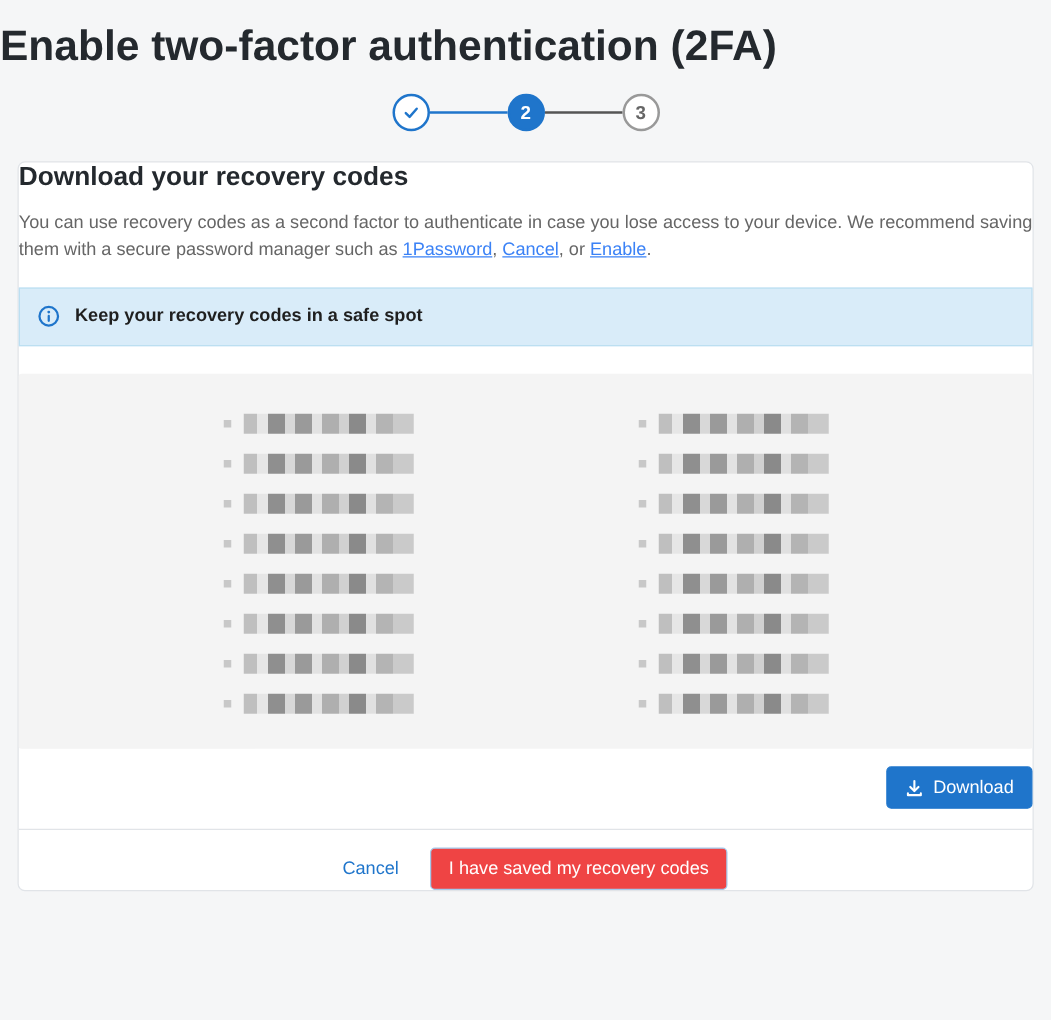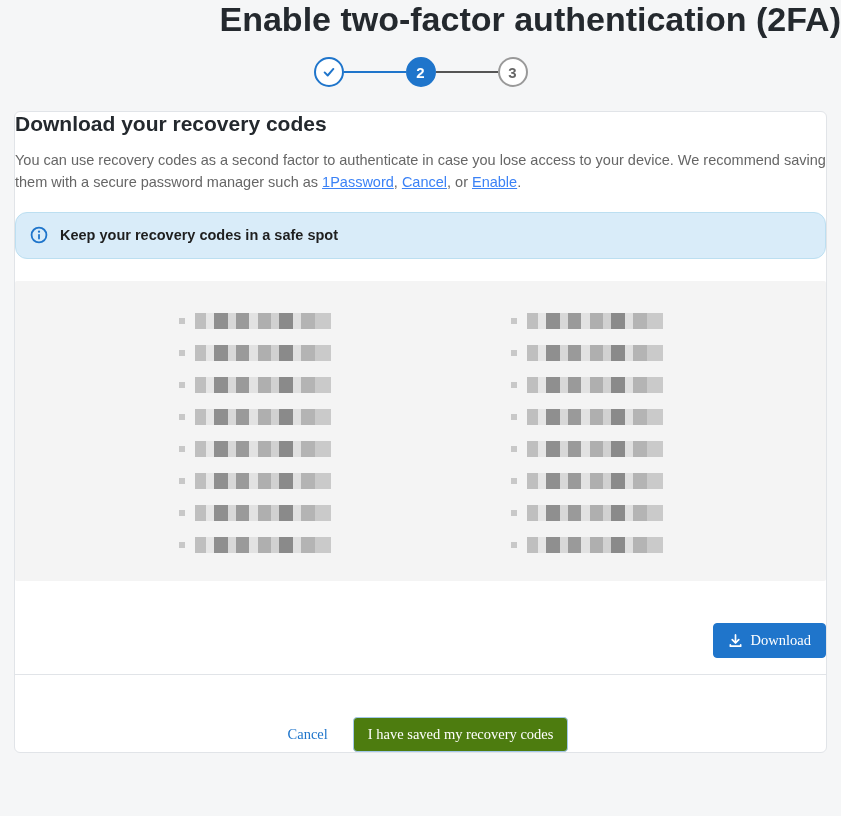--- a/index.html
+++ b/index.html
@@ -7,21 +7,22 @@
     font-family: -apple-system, BlinkMacSystemFont, "Segoe UI", Helvetica, Arial, sans-serif;
     background: #f5f6f7;
     color: #24292e;
     width: 841px;
     height: 816px;
     overflow: hidden;
   }
   .page-title {
     font-size: 34px;
     font-weight: 600;
-    text-align: right;
+    text-align: left;
+    margin-top: 18px;
     margin-bottom: 18px;
     color: #24292e;
   }
   .stepper {
     display: flex;
     align-items: center;
     justify-content: center;
     margin-bottom: 24px;
   }
   .step {
@@ -72,21 +73,21 @@
     line-height: 1.5;
     margin-bottom: 18px;
   }
   .section-desc a {
     color: #3b82f6;
     text-decoration: underline;
   }
   .alert {
     background: #d9ecf9;
     border: 1px solid #bcdff1;
-    border-radius: 12px;
+    border-radius: 0;
     padding: 12px 14px;
     display: flex;
     gap: 12px;
     margin-bottom: 22px;
   }
   .alert-icon {
     flex-shrink: 0;
     width: 18px;
     height: 18px;
     margin-top: 1px;
@@ -136,30 +137,29 @@
   .btn {
     display: inline-flex;
     align-items: center;
     gap: 8px;
     font-size: 14.5px;
     font-weight: 500;
     padding: 8px 14px;
     border-radius: 4px;
     border: 1px solid transparent;
     cursor: pointer;
-    font-family: Liberation Serif, serif;
-    margin-top: 28px;
+    font-family: Liberation Sans, sans-serif;
   }
   .btn-primary {
     background: #1f75cb;
     color: #fff;
     border-color: #1f75cb;
   }
   .btn-primary-disabled {
-    background: #4d7c0f;
+    background: #ef4444;
     color: #fff;
     border-color: #a3c8ea;
     cursor: default;
   }
   .btn-link {
     background: transparent;
     color: #1f75cb;
     border-color: transparent;
   }
   .divider {

